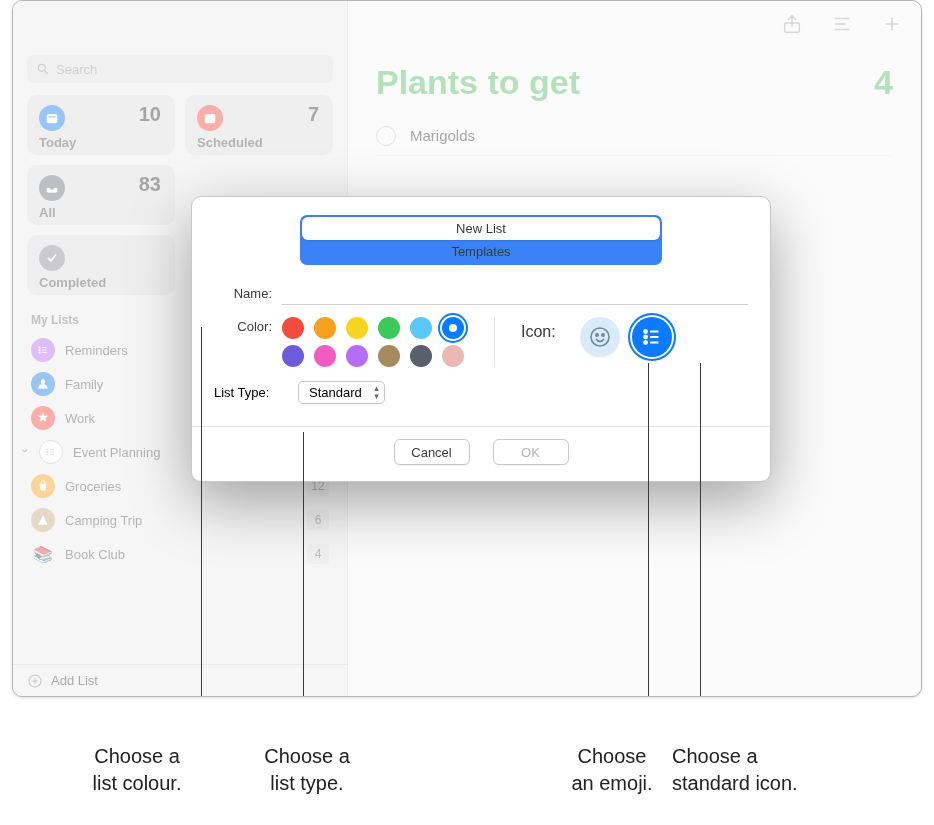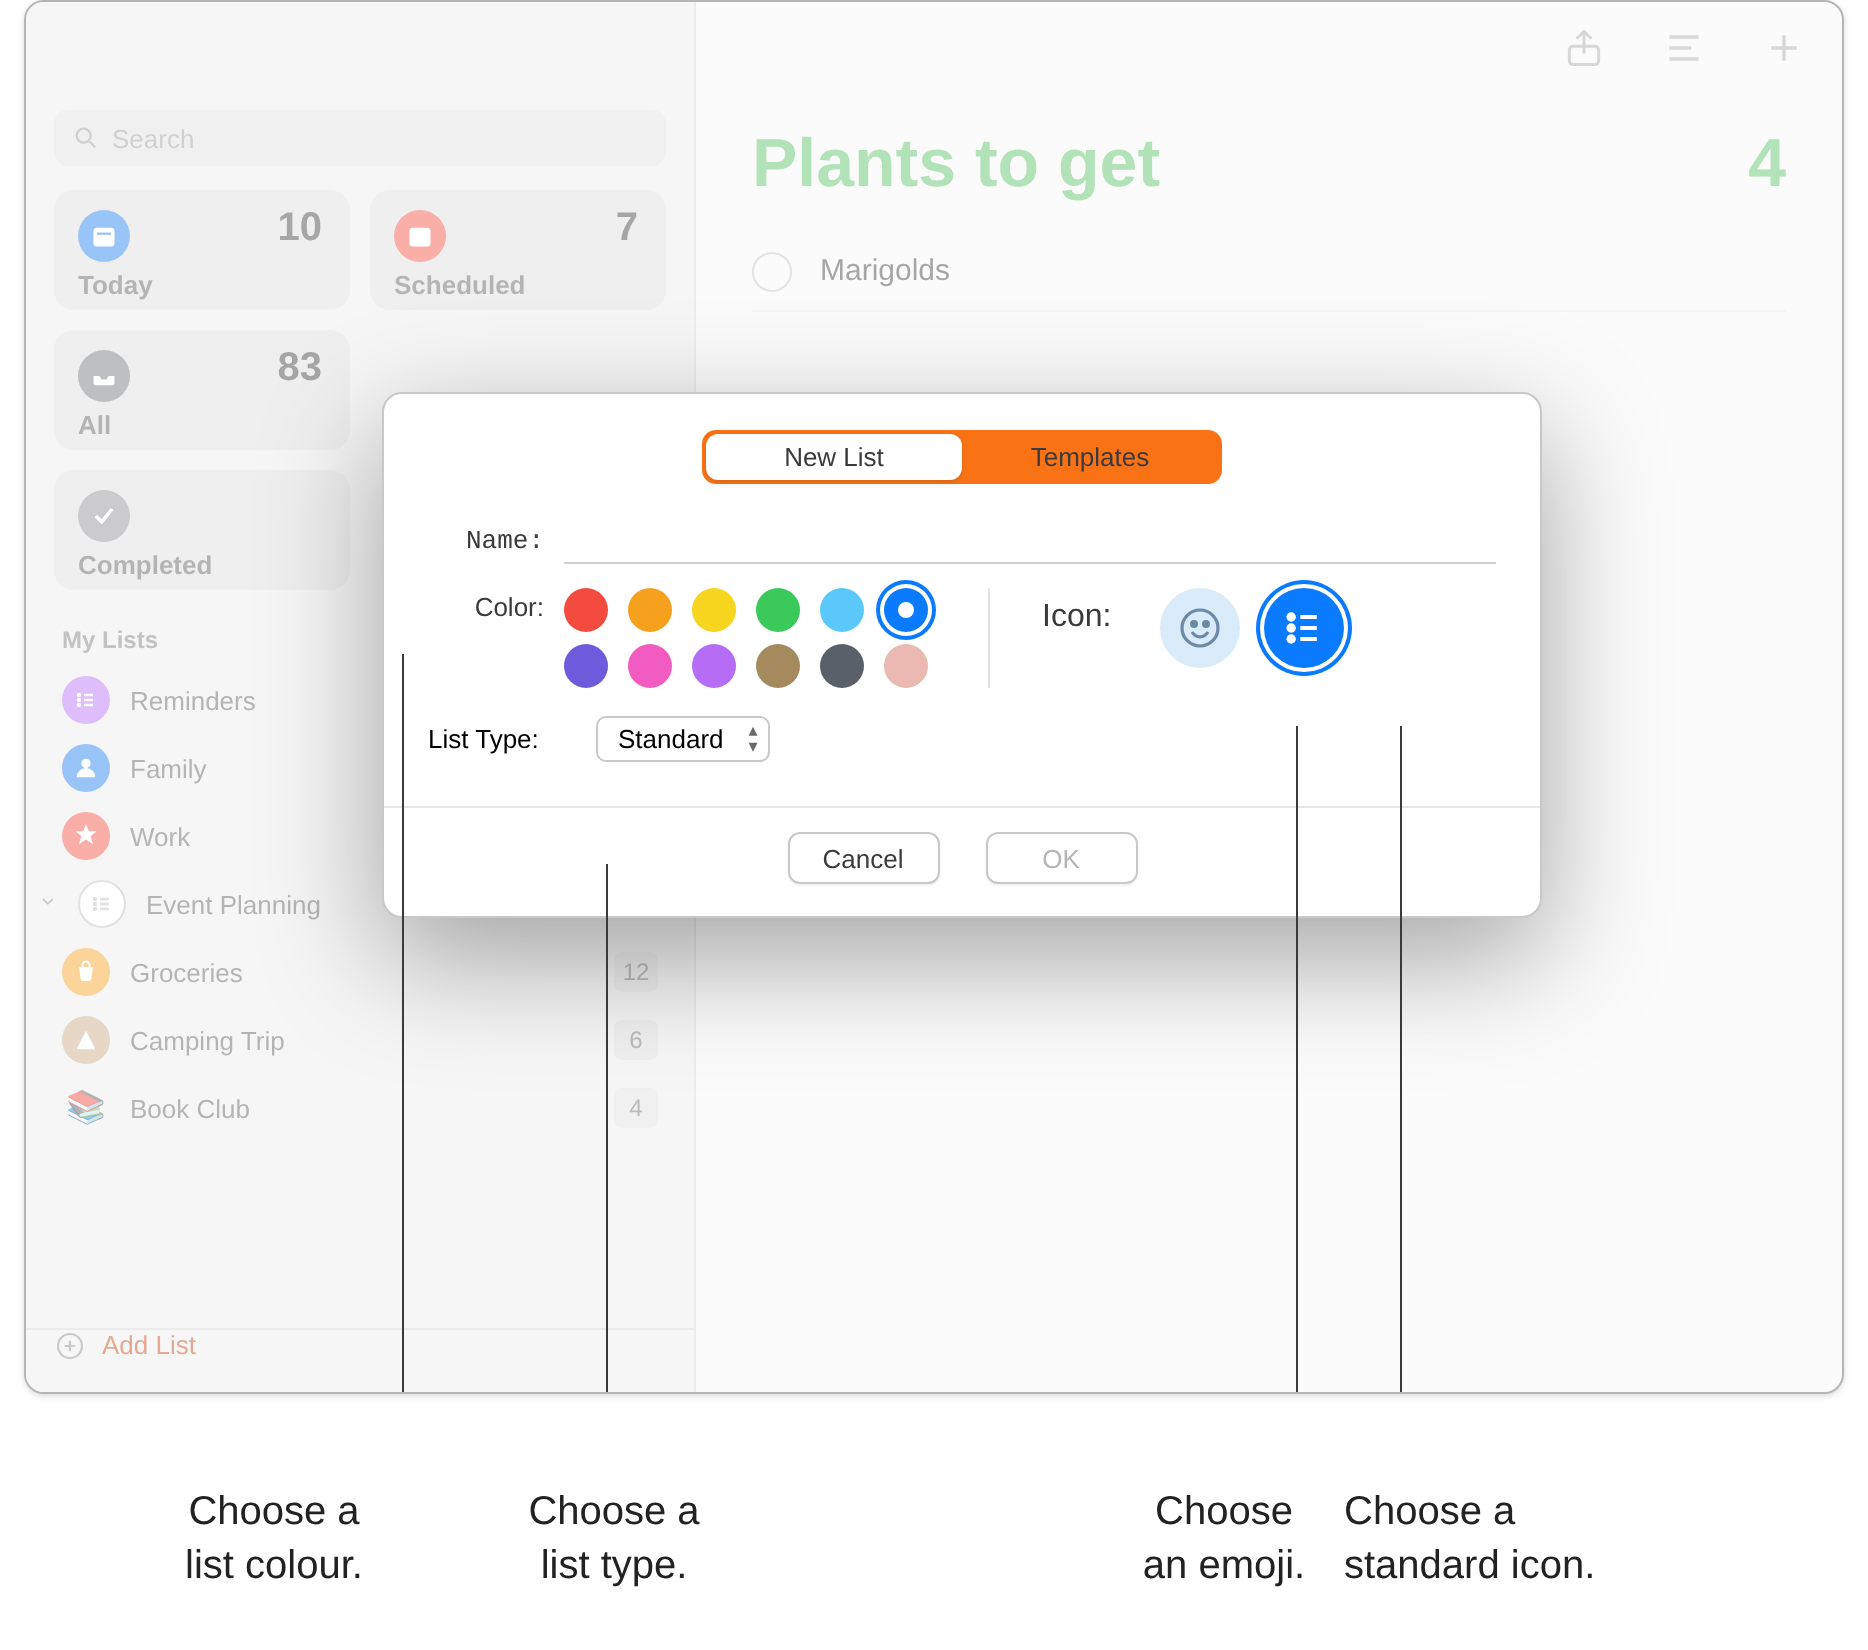--- a/index.html
+++ b/index.html
@@ -19,35 +19,35 @@
   .search{margin:6px 14px 12px;height:28px;border-radius:7px;background:#e0dee0;display:flex;align-items:center;padding:0 9px;color:#9a989a;font-size:13px;gap:6px;}
   .cards{display:grid;grid-template-columns:1fr 1fr;gap:10px;padding:0 14px;}
   .card{background:#dddbdd;border-radius:10px;padding:10px 12px;height:60px;position:relative;}
   .card .ic{width:26px;height:26px;border-radius:50%;display:flex;align-items:center;justify-content:center;margin-bottom:4px;}
   .card .cnt{position:absolute;top:8px;right:14px;font-size:20px;font-weight:700;color:#3a3a3c;}
   .card .lbl{font-size:13px;color:#5a5a5c;font-weight:600;}
   .section-title{font-size:12px;font-weight:700;color:#7a787a;margin:18px 18px 6px;}
   .list-row{display:flex;align-items:center;height:34px;padding:0 18px;font-size:13px;color:#5a5a5c;gap:10px;}
   .list-row .badge{margin-left:auto;background:#e0dee0;border-radius:4px;min-width:22px;height:20px;display:flex;align-items:center;justify-content:center;font-size:12px;color:#6a686a;}
   .list-row .li-ic{width:24px;height:24px;border-radius:50%;display:flex;align-items:center;justify-content:center;flex-shrink:0;}
-  .add-list{position:absolute;bottom:0;left:0;right:0;height:32px;border-top:1px solid #d4d2d4;display:flex;align-items:flex-start;padding:0 14px;font-size:13px;color:#c2410c;gap:8px;background:#eceaec;}
+  .add-list{position:absolute;bottom:0;left:0;right:0;height:32px;border-top:1px solid #d4d2d4;display:flex;align-items:center;padding:0 14px;font-size:13px;color:#404040;gap:8px;background:#eceaec;}
   .main{position:absolute;left:335px;right:0;top:0;bottom:0;padding:62px 28px 0;}
   .main h1{font-size:34px;font-weight:700;color:#56bf60;display:inline-block;}
   .main .bigcount{float:right;font-size:34px;font-weight:700;color:#56bf60;}
   .reminder{display:flex;align-items:center;height:40px;gap:14px;font-size:15px;color:#3a3a3c;border-bottom:1px solid #eaeaea;}
   .reminder .rcircle{width:20px;height:20px;border:1.5px solid #c0c0c2;border-radius:50%;}
   
   .dim{position:absolute;inset:0;background:rgba(255,255,255,0.55);}
   
   .modal{position:absolute;left:178px;top:195px;width:580px;background:#fff;border:1px solid #c8c8c8;border-radius:10px;box-shadow:0 20px 60px rgba(0,0,0,0.35);padding:18px 22px 16px;}
-  .seg{width:260px;margin:0 auto 16px;display:flex;background:#f97316;border-radius:7px;padding:2px;font-size:13px;}
+  .seg{width:362px;margin:0 auto 16px;display:flex;background:#3b82f6;border-radius:7px;padding:2px;font-size:13px;flex-direction:column;}
   .seg div{flex:1;text-align:center;padding:4px 0;border-radius:6px;color:#3a3a3c;cursor:pointer;}
   .seg div.active{background:#fff;box-shadow:0 1px 2px rgba(0,0,0,0.12);}
   .formrow{display:flex;align-items:center;margin-bottom:12px;}
-  .formrow>label{width:58px;text-align:right;margin-right:10px;font-size:13px;color:#3a3a3c;font-family:Liberation Mono, monospace;}
+  .formrow>label{width:58px;text-align:right;margin-right:10px;font-size:13px;color:#3a3a3c;}
   .name-input{flex:1;height:24px;border:none;border-bottom:1px solid #d0d0d0;font-size:13px;outline:none;}
   .color-icon-row{display:flex;align-items:flex-start;gap:0;}
   .color-side{display:flex;}
   .color-side>label{width:58px;text-align:right;margin-right:10px;font-size:13px;color:#3a3a3c;padding-top:2px;}
   .swatches{display:grid;grid-template-columns:repeat(6,26px);gap:6px;}
   .sw{width:22px;height:22px;border-radius:50%;cursor:pointer;}
   .sw.sel{box-shadow:0 0 0 2px #fff,0 0 0 4px #0a7aff;}
   .sw.sel::after{content:"";display:block;width:8px;height:8px;background:#fff;border-radius:50%;margin:7px auto;}
   .vdiv{width:1px;background:#e3e3e3;align-self:stretch;margin:0 26px;}
   .icon-side{display:flex;align-items:flex-start;}

